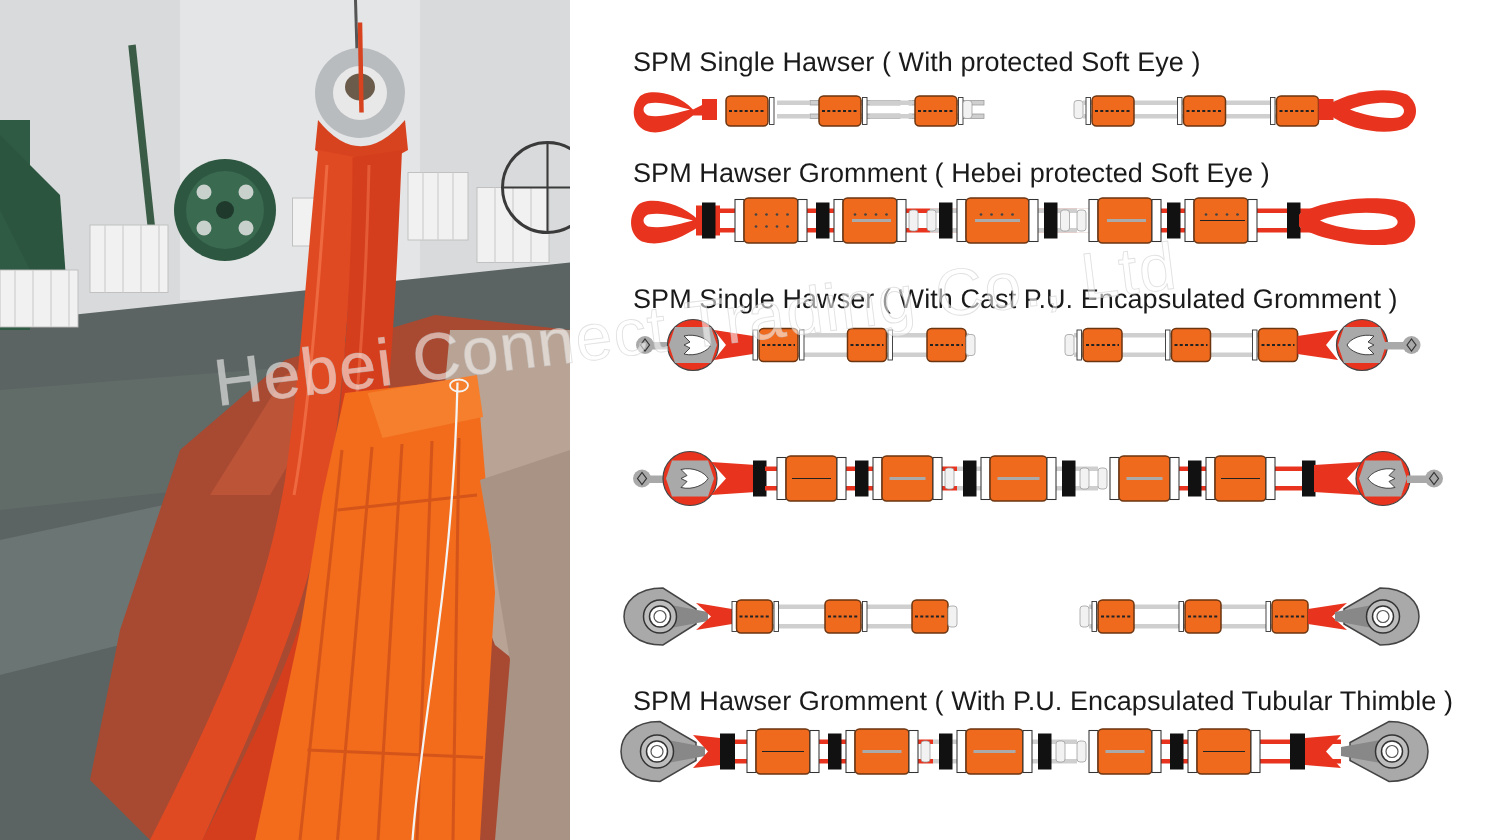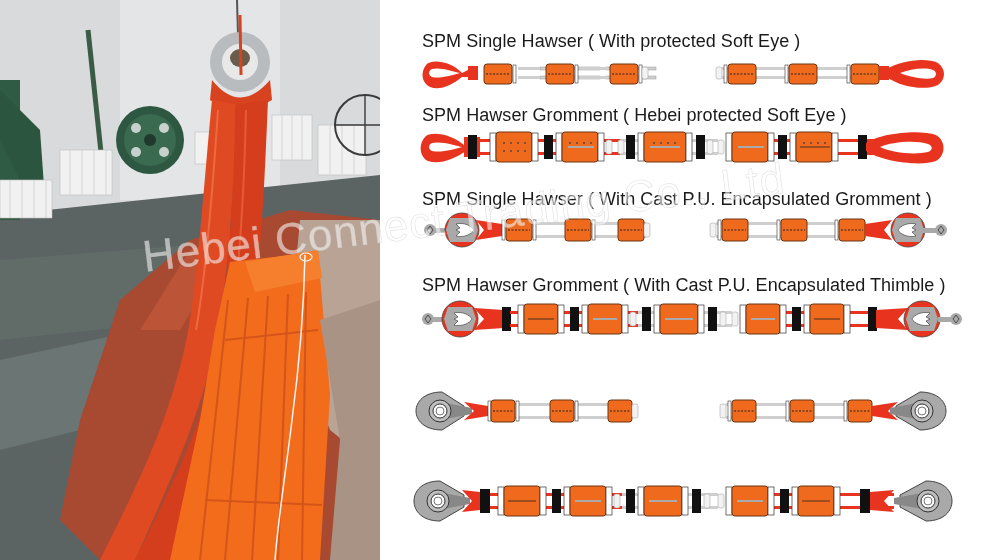--- a/index.html
+++ b/index.html
@@ -294,21 +294,20 @@
 
     <polygon points="485,14 512,10 504,20 512,30 485,26" fill="#e8341f"></polygon>
     <circle cx="528" cy="20" r="17" fill="#e8341f" stroke="#444" stroke-width="0.8"></circle>
     <path d="M516,8 L540,8 L544,20 L540,32 L516,32 L512,20 Z" fill="#a9a9a9"></path>
     <path d="M536,14 C528,12 520,16 518,20 C520,24 528,28 536,26 L532,22 L536,20 L532,18 Z" fill="#fff" stroke="#333" stroke-width="0.6"></path>
     <rect x="543" y="18" width="14" height="5" fill="#a9a9a9"></rect>
     <circle cx="561" cy="20" r="6" fill="#a9a9a9"></circle>
       <path d="M558,20 L561,16 L564,20 L561,24 Z" fill="none" stroke="#333" stroke-width="0.8"></path>
   </svg>
 
-  <div class="row-title" style="top:275px">SPM Hawser Gromment ( With Cast P.U. Encapsulated Thimble )</div>
   <svg class="row-graphic" style="top:298px" width="620" height="42" viewBox="0 0 620 42">
     <circle cx="48" cy="21" r="6" fill="#a9a9a9"></circle>
       <path d="M45,21 L48,17 L51,21 L48,25 Z" fill="none" stroke="#333" stroke-width="0.8"></path>
     <rect x="52" y="19" width="14" height="5" fill="#a9a9a9"></rect>
     <circle cx="80" cy="21" r="18" fill="#e8341f" stroke="#444" stroke-width="0.8"></circle>
     <path d="M68,9 L92,9 L96,21 L92,33 L68,33 L64,21 Z" fill="#a9a9a9"></path>
     <path d="M74,15 C82,13 90,17 92,21 C90,25 82,29 74,27 L78,23 L74,21 L78,19 Z" fill="#fff" stroke="#333" stroke-width="0.6"></path>
     <polygon points="94,10 124,12 124,30 94,32 104,21" fill="#e8341f"></polygon>
     <rect x="122" y="9" width="9" height="24" fill="#111"></rect>
     <rect x="130" y="13" width="390" height="3" fill="#e8341f"></rect>
@@ -390,20 +389,21 @@
     <rect x="468" y="12" width="24" height="22" rx="3" fill="#f06a1e" stroke="#6b3510" stroke-width="1"></rect>
     <line x1="470" y1="23" x2="490" y2="23" stroke="#222" stroke-width="1.2" stroke-dasharray="2,1.5"></line>
     <polygon points="492,18 518,14 508,23 518,32 492,28" fill="#e8341f"></polygon>
     <path d="M540,4 C558,4 566,14 566,23 C566,32 558,42 540,42 L516,28 L516,18 Z" fill="#a9a9a9" stroke="#444" stroke-width="1"></path>
     <polygon points="542,14 510,20 510,26 542,32" fill="#888"></polygon>
     <circle cx="542" cy="23" r="11" fill="#bdbdbd" stroke="#333" stroke-width="1"></circle>
     <circle cx="542" cy="23" r="7" fill="#fff" stroke="#333" stroke-width="1"></circle>
     <circle cx="542" cy="23" r="4" fill="#fff" stroke="#555" stroke-width="0.8"></circle>
   </svg>
 
+  <div class="row-title" style="top:457px">SPM Hawser Gromment ( With P.U. Encapsulated Tubular Thimble )</div>
   <svg class="row-graphic" style="top:478px" width="620" height="46" viewBox="0 0 620 46">
     <path d="M60,3 C42,3 34,13 34,23 C34,33 42,43 60,43 L84,29 L84,17 Z" fill="#a9a9a9" stroke="#444" stroke-width="1"></path>
     <polygon points="58,14 90,20 90,26 58,32" fill="#888"></polygon>
     <circle cx="58" cy="23" r="11" fill="#bdbdbd" stroke="#333" stroke-width="1"></circle>
     <circle cx="58" cy="23" r="7" fill="#fff" stroke="#333" stroke-width="1"></circle>
     <circle cx="58" cy="23" r="4" fill="#fff" stroke="#555" stroke-width="0.8"></circle>
     <polygon points="82,12 100,14 100,32 82,34 92,23" fill="#e8341f"></polygon>
     <rect x="100" y="11" width="10" height="24" fill="#111"></rect>
     <rect x="110" y="15" width="404" height="3" fill="#e8341f"></rect>
     <rect x="110" y="28" width="404" height="3" fill="#e8341f"></rect>

